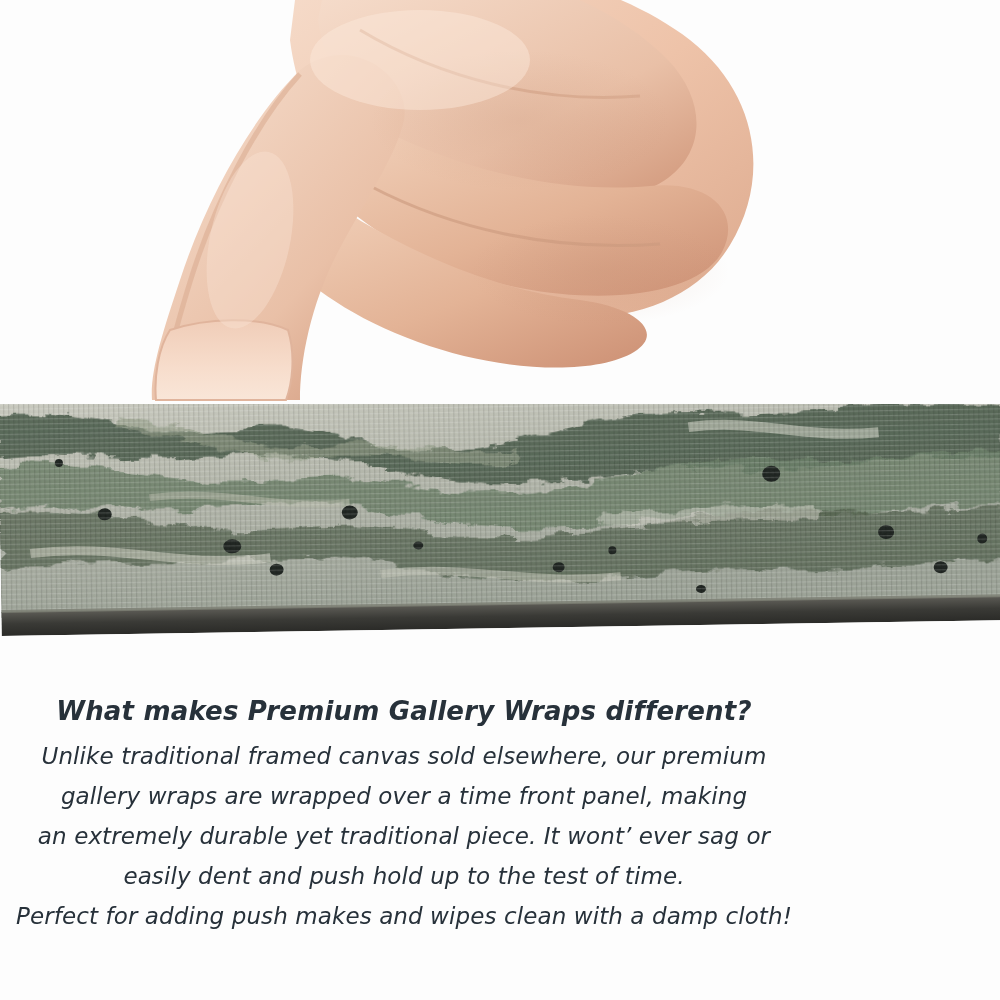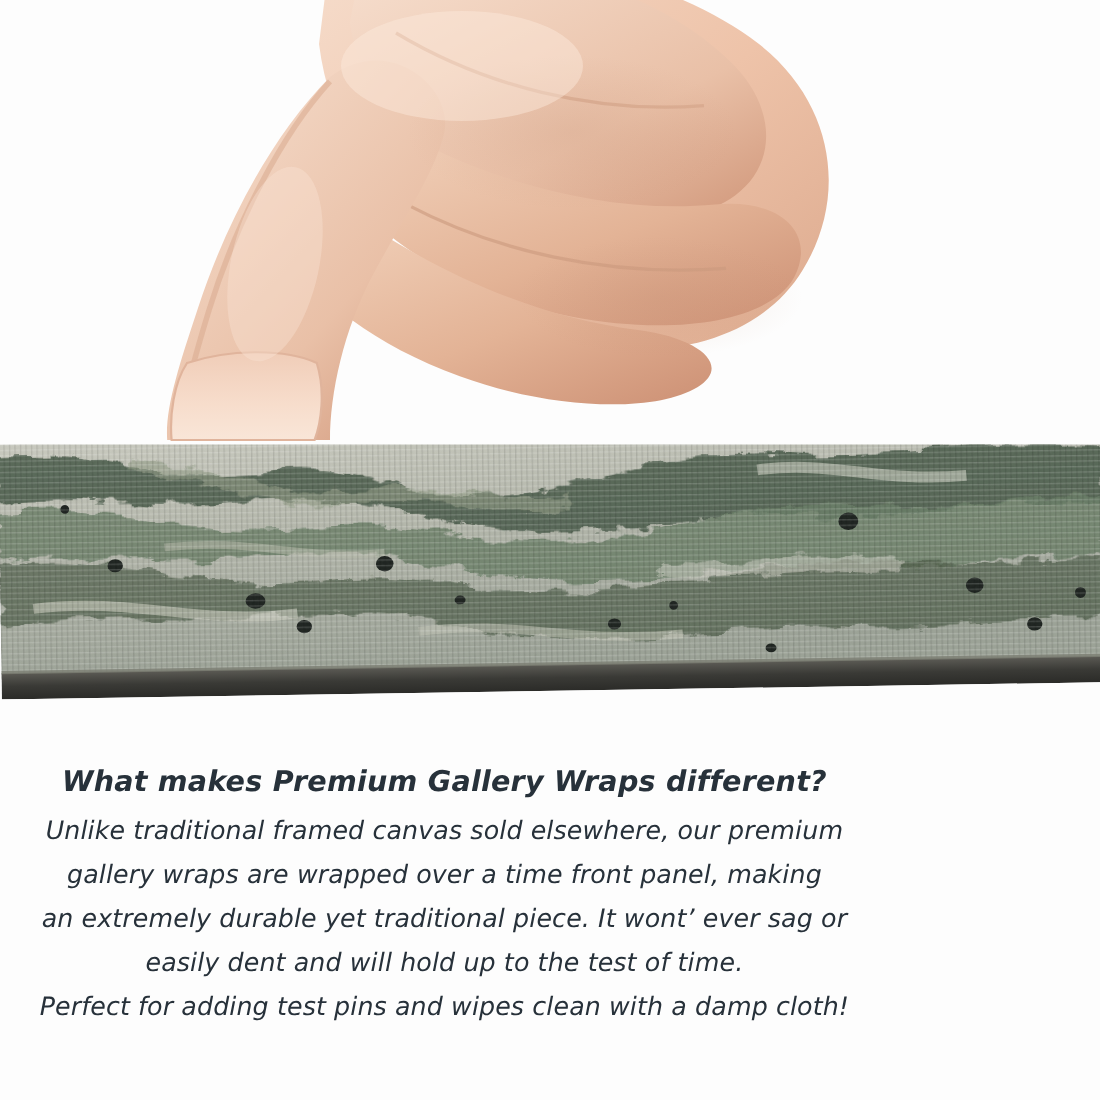--- a/index.html
+++ b/index.html
@@ -201,17 +201,17 @@
       <rect x="0" y="208" width="1004" height="24" fill="url(#edgeDark)"></rect>
       <rect x="0" y="206" width="1004" height="3" fill="#7d7f74" opacity="0.8"></rect>
     </svg>
   </div>
 
   <div class="caption">
     <div class="caption-heading">What makes Premium Gallery Wraps different?</div>
     <div class="caption-line">Unlike traditional framed canvas sold elsewhere, our premium</div>
     <div class="caption-line">gallery wraps are wrapped over a time front panel, making</div>
     <div class="caption-line">an extremely durable yet traditional piece. It wont’ ever sag or</div>
-    <div class="caption-line">easily dent and will hold up to the test of time.</div>
-    <div class="caption-line">Perfect for adding test pins and wipes clean with a damp cloth!</div>
+    <div class="caption-line">easily dent and push hold up to the test of time.</div>
+    <div class="caption-line">Perfect for adding push makes and wipes clean with a damp cloth!</div>
   </div>
 
 </div>
 
 </body></html>

